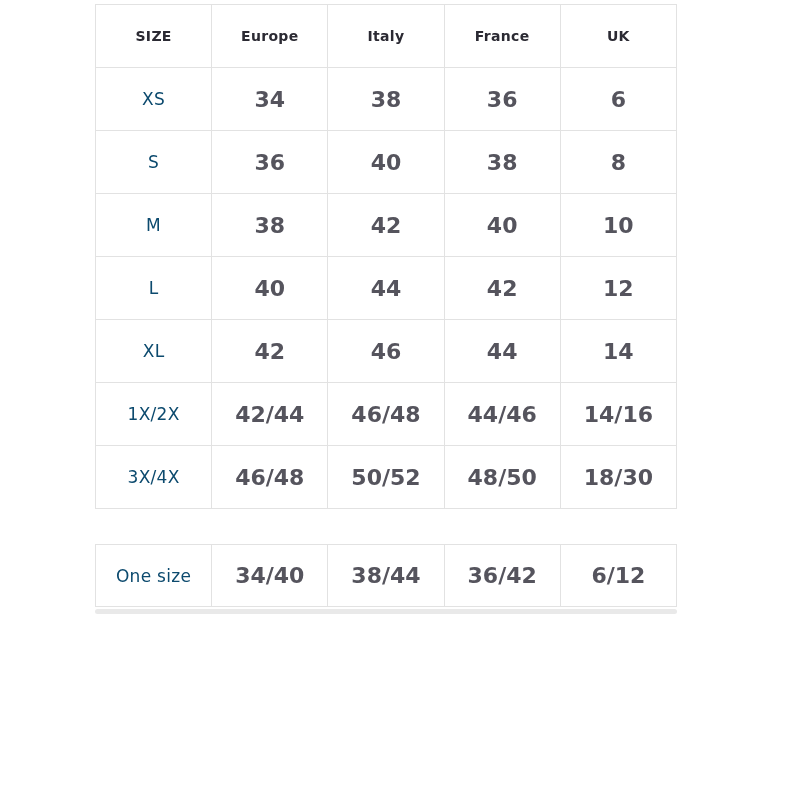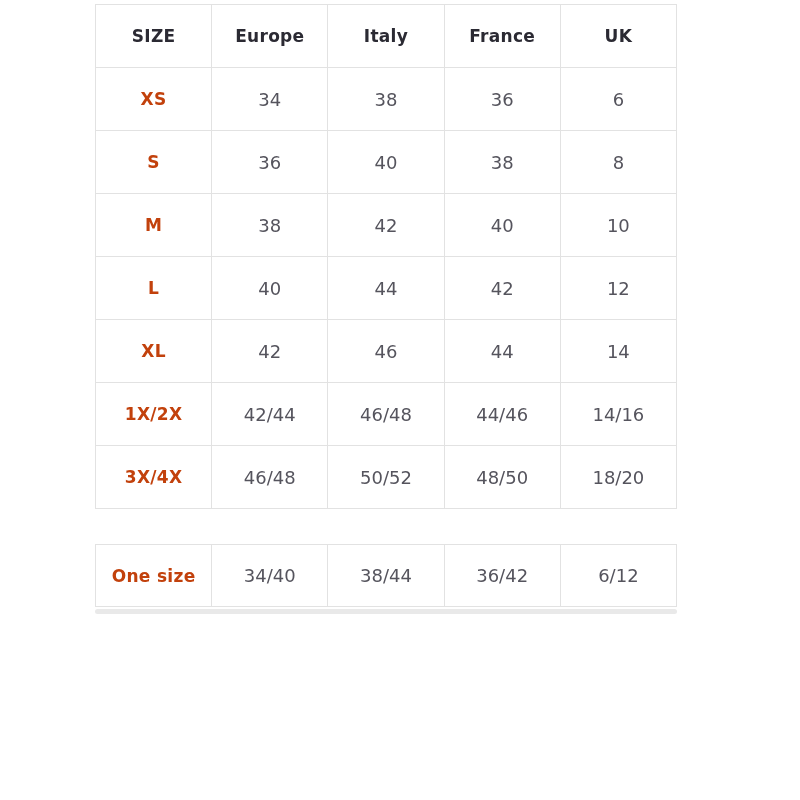--- a/index.html
+++ b/index.html
@@ -33,34 +33,34 @@
     border: 1px solid #e2e2e2;
     text-align: center;
     vertical-align: middle;
     padding: 0;
     background: #ffffff;
   }
   table.main-table th,
   table.main-table td { height: 62px; }
   table.extra-table td { height: 61px; }
   th.col-header {
-    font-size: 17px;
+    font-size: 14px;
     font-weight: 700;
     color: #2b2a33;
     letter-spacing: 0.3px;
   }
   td.row-label {
     font-size: 17px;
-    font-weight: 700;
-    color: #c2410c;
+    font-weight: 400;
+    color: #0c4a6e;
     letter-spacing: 0.3px;
   }
   td.cell-value {
-    font-size: 18px;
-    font-weight: 400;
+    font-size: 22px;
+    font-weight: 700;
     color: #55545d;
   }
   .table-gap {
     height: 35px;
   }
   .h-scrollbar {
     width: 582px;
     height: 5px;
     margin-top: 2px;
     background: #e9e9e9;
@@ -129,21 +129,21 @@
           <td class="cell-value">42/44</td>
           <td class="cell-value">46/48</td>
           <td class="cell-value">44/46</td>
           <td class="cell-value">14/16</td>
         </tr>
         <tr>
           <td class="row-label">3X/4X</td>
           <td class="cell-value">46/48</td>
           <td class="cell-value">50/52</td>
           <td class="cell-value">48/50</td>
-          <td class="cell-value">18/20</td>
+          <td class="cell-value">18/30</td>
         </tr>
       </tbody>
     </table>
 
     <div class="table-gap"></div>
 
     <table class="size-table extra-table">
       <colgroup>
           <col>
           <col>

